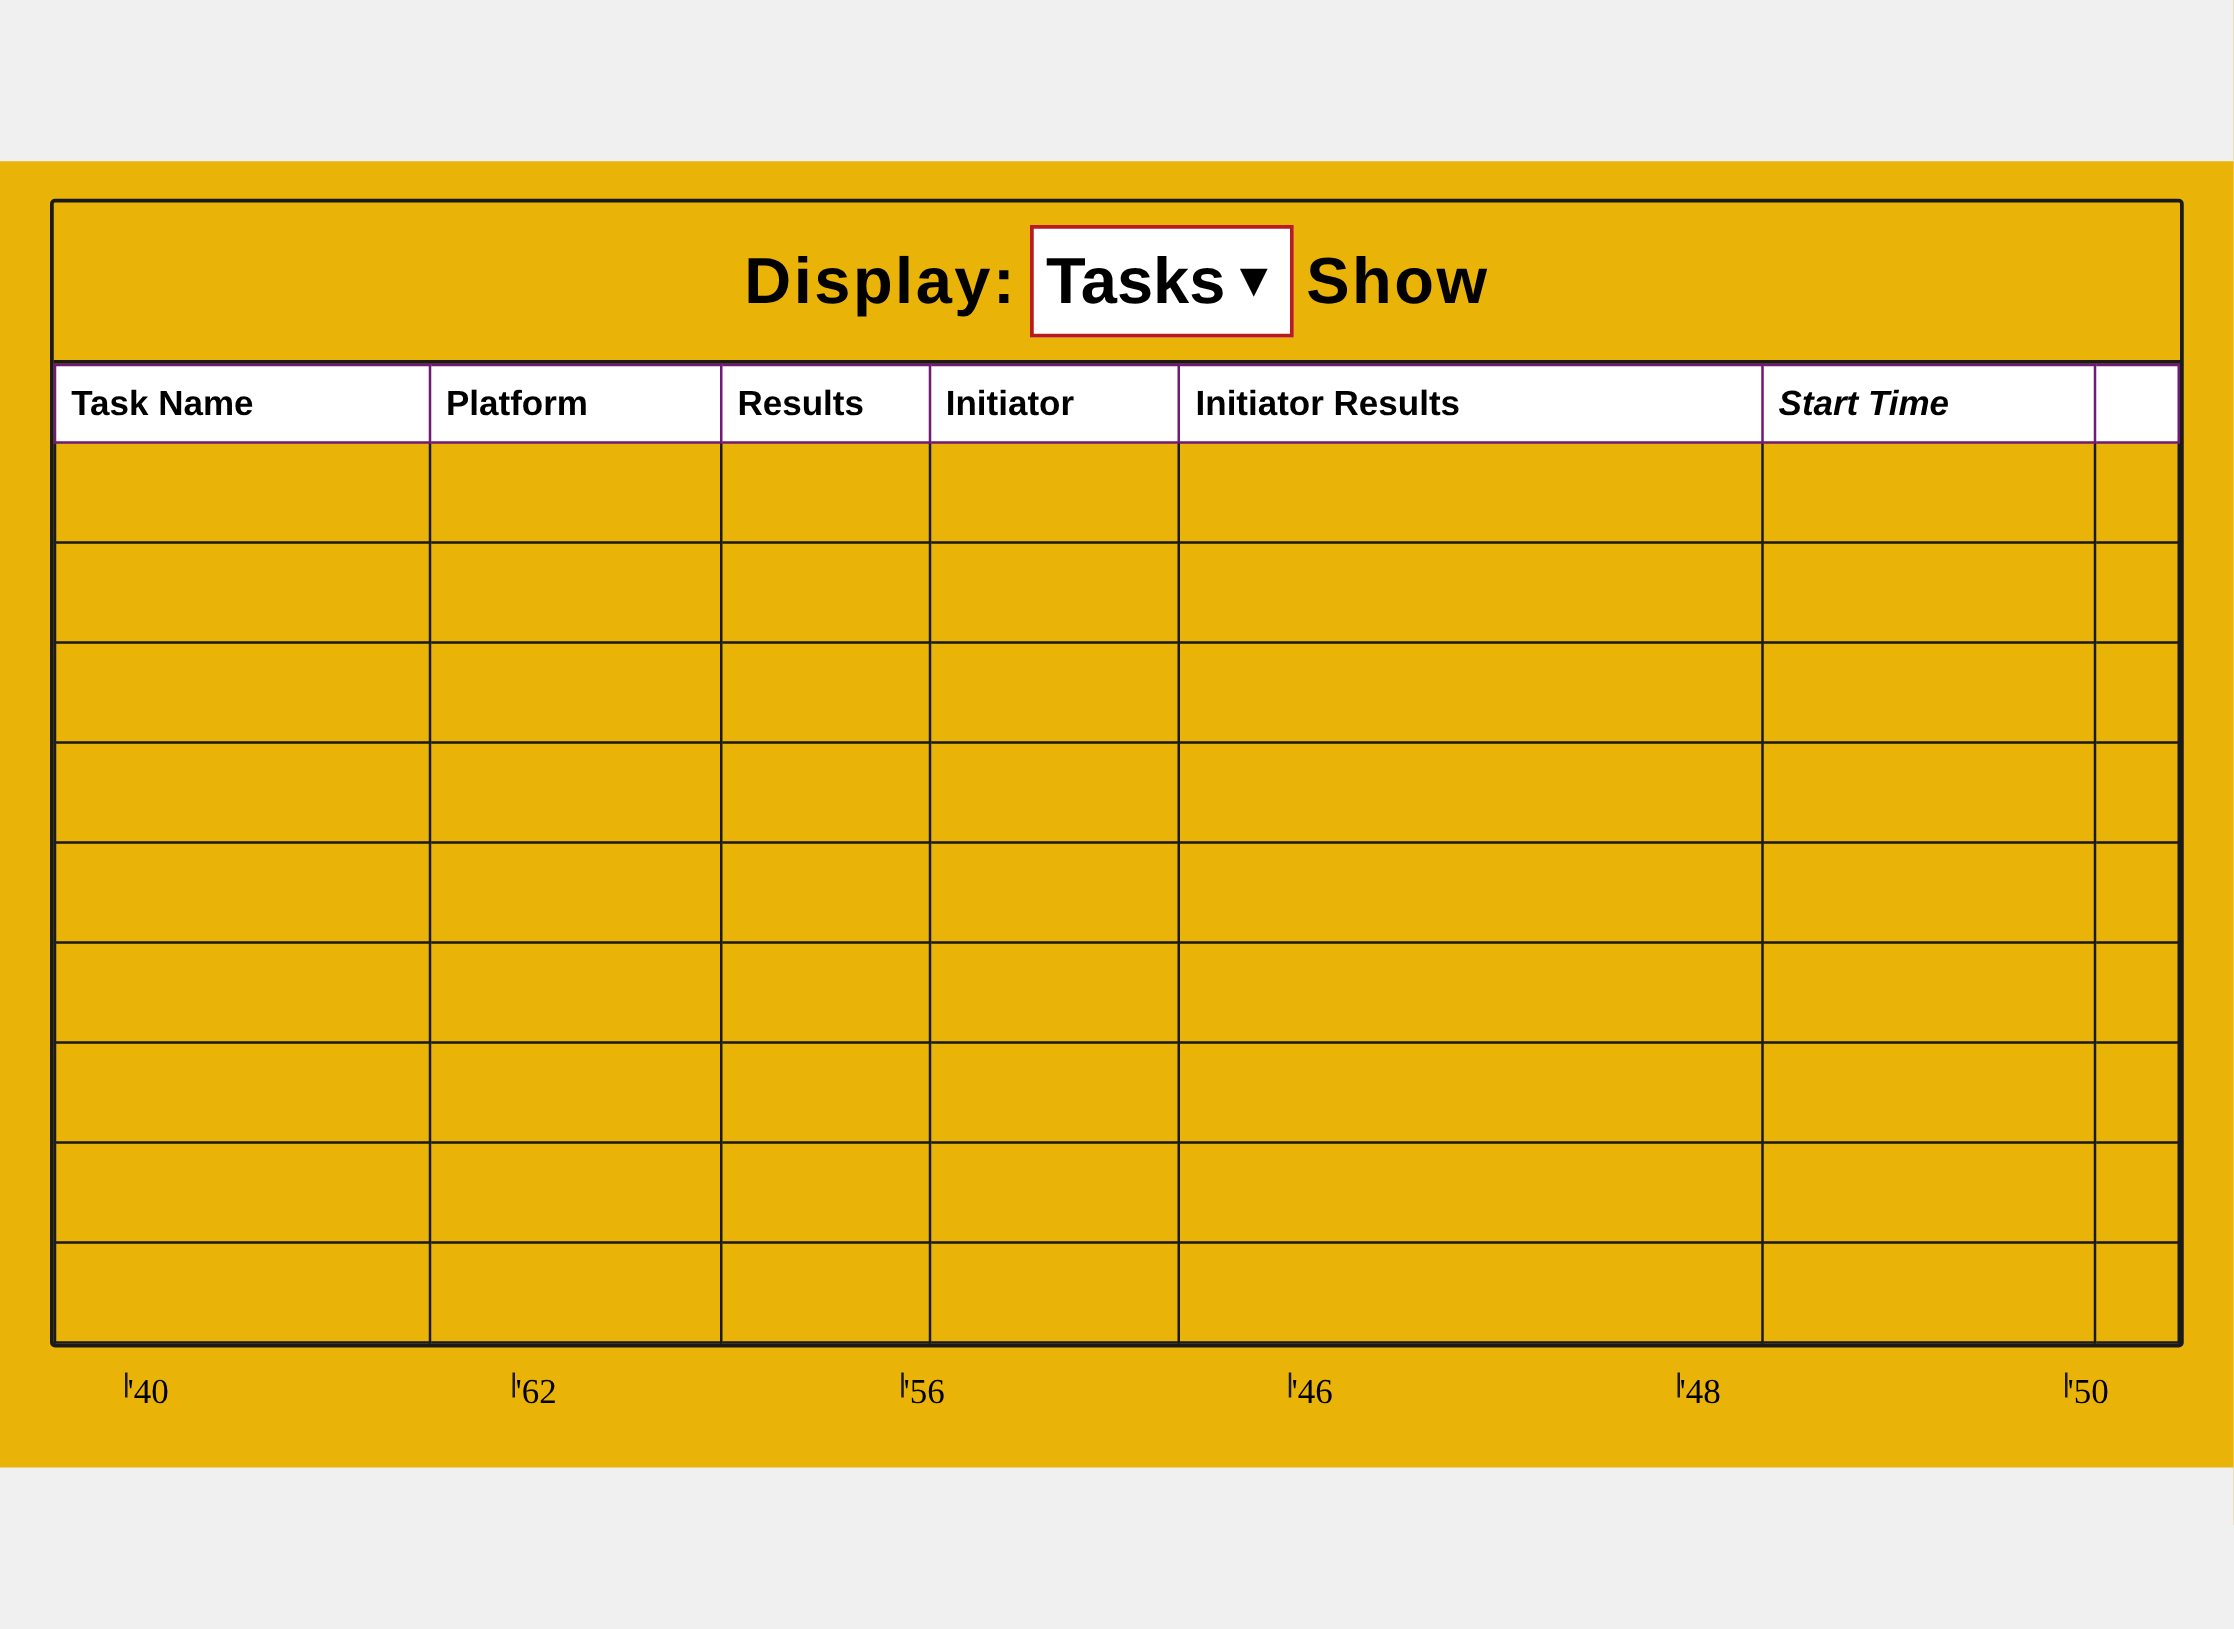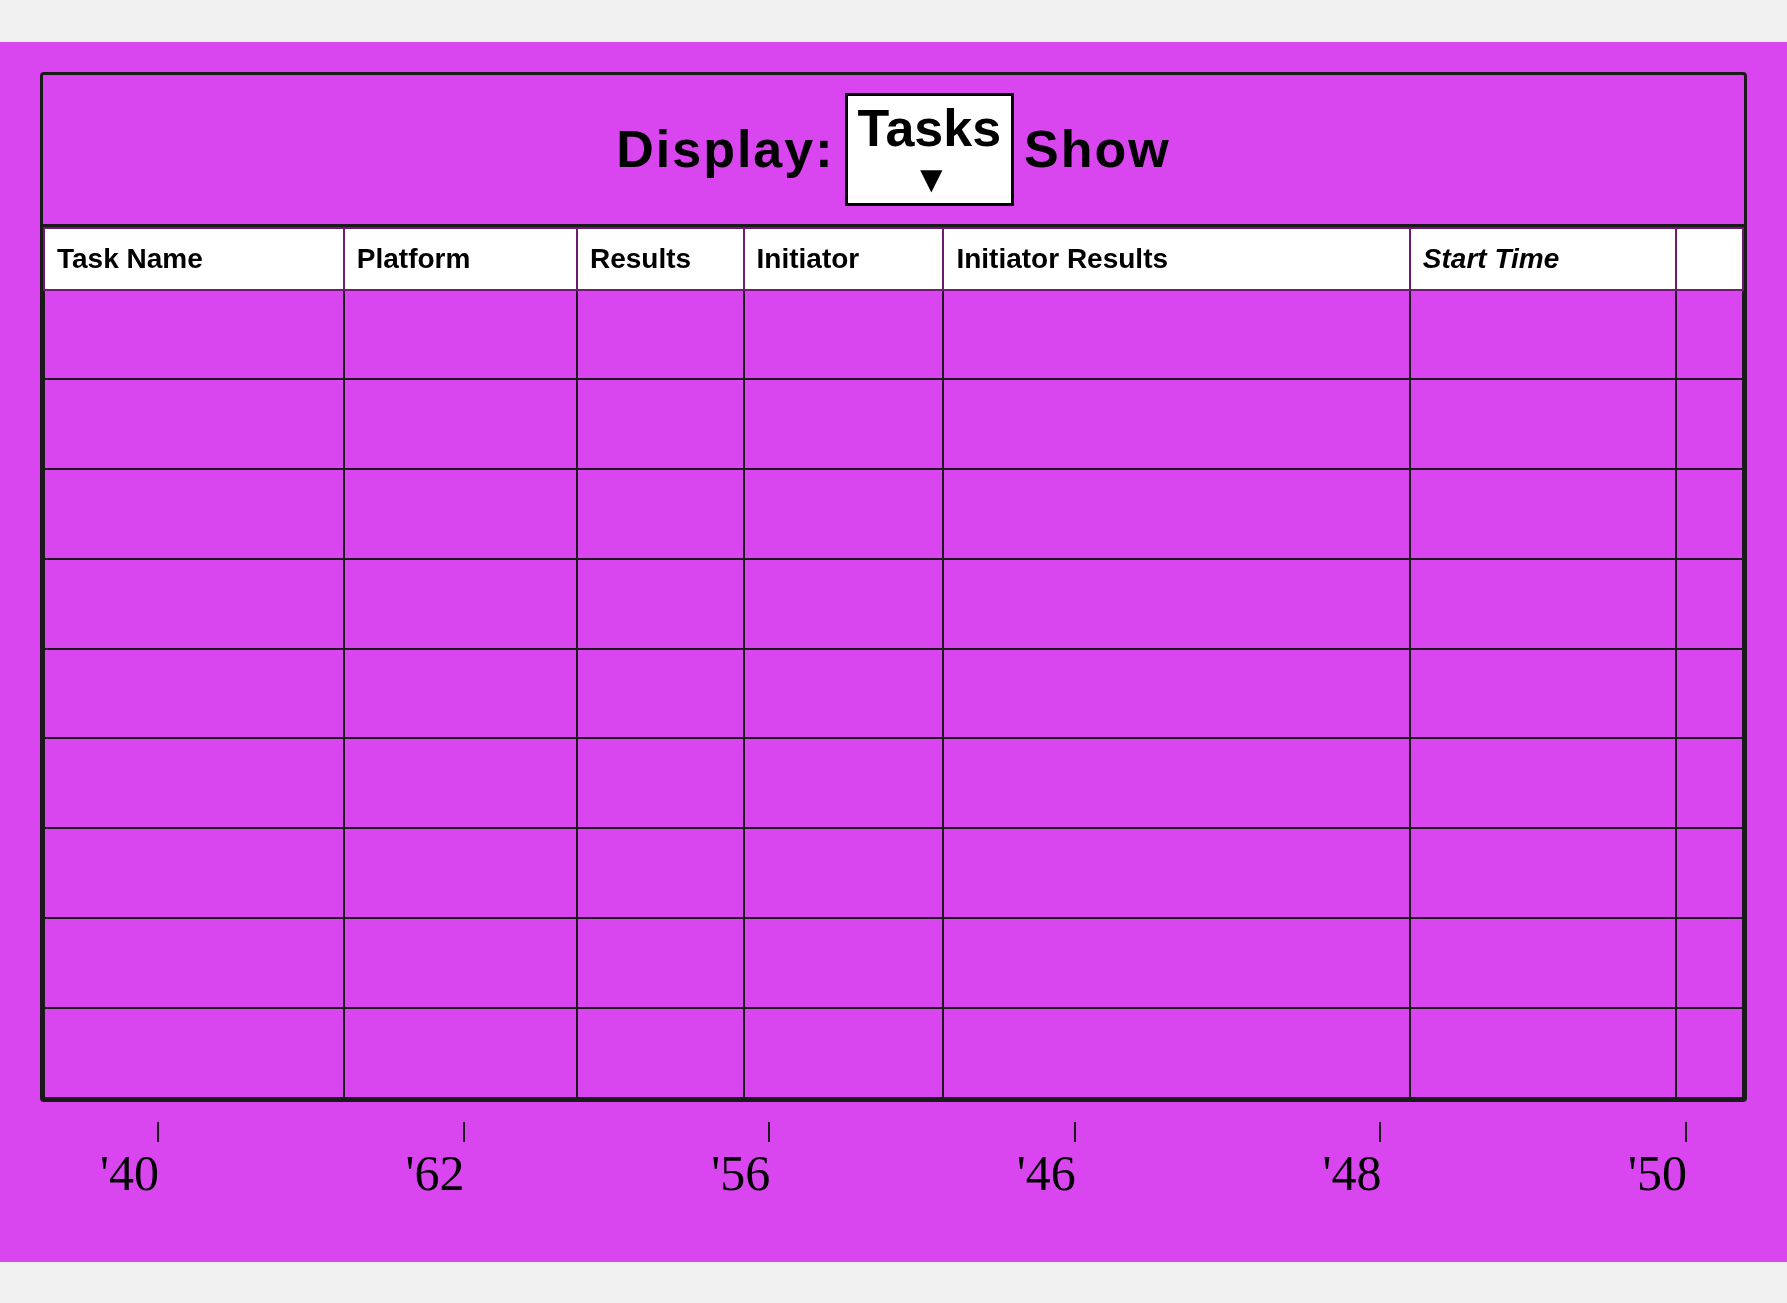--- a/index.html
+++ b/index.html
@@ -12,22 +12,22 @@
       background: #f0f0f0;
       display: flex;
       justify-content: center;
       align-items: center;
       min-height: 100vh;
       font-family: 'Comic Sans MS', 'Chalkboard SE', cursive;
     }
 
     .page-container {
       width: 1787px;
-      height: 1220px;
-      background: #d946ef;
+      height: 1045px;
+      background: #eab308;
       display: flex;
       flex-direction: column;
       justify-content: flex-start;
       align-items: center;
       padding: 30px 40px 60px 40px;
       position: relative;
     }
 
     .main-table-wrapper {
       width: 100%;
@@ -50,28 +50,27 @@
     .title-label {
       font-size: 52px;
       font-weight: bold;
       font-family: 'Arial Black', 'Arial', sans-serif;
       letter-spacing: 2px;
     }
 
     .title-dropdown {
       display: inline-flex;
       align-items: center;
-      border: 3px solid #000000;
-      padding: 2px 10px;
+      border: 3px solid #b91c1c;
+      padding: 12px 10px;
       font-size: 52px;
       font-weight: bold;
       font-family: 'Arial Black', 'Arial', sans-serif;
       background: #fff;
       position: relative;
-      flex-direction: column;
     }
 
     .dropdown-arrow {
       font-size: 38px;
       margin-left: 4px;
     }
 
     .data-table {
       width: 100%;
       border-collapse: collapse;
@@ -110,23 +109,22 @@
     .bottom-ruler {
       width: 100%;
       display: flex;
       justify-content: space-between;
       padding: 10px 60px 0 60px;
       margin-top: 10px;
     }
 
     .ruler-mark {
       display: flex;
-      flex-direction: column;
-      align-items: flex-end;
-      font-size: 50px;
+      align-items: flex-start;
+      font-size: 28px;
       font-family: 'Comic Sans MS', cursive;
     }
 
     .ruler-mark .tick {
       width: 2px;
       height: 20px;
       background: #1a1a1a;
       margin-bottom: 2px;
     }
   </style>

